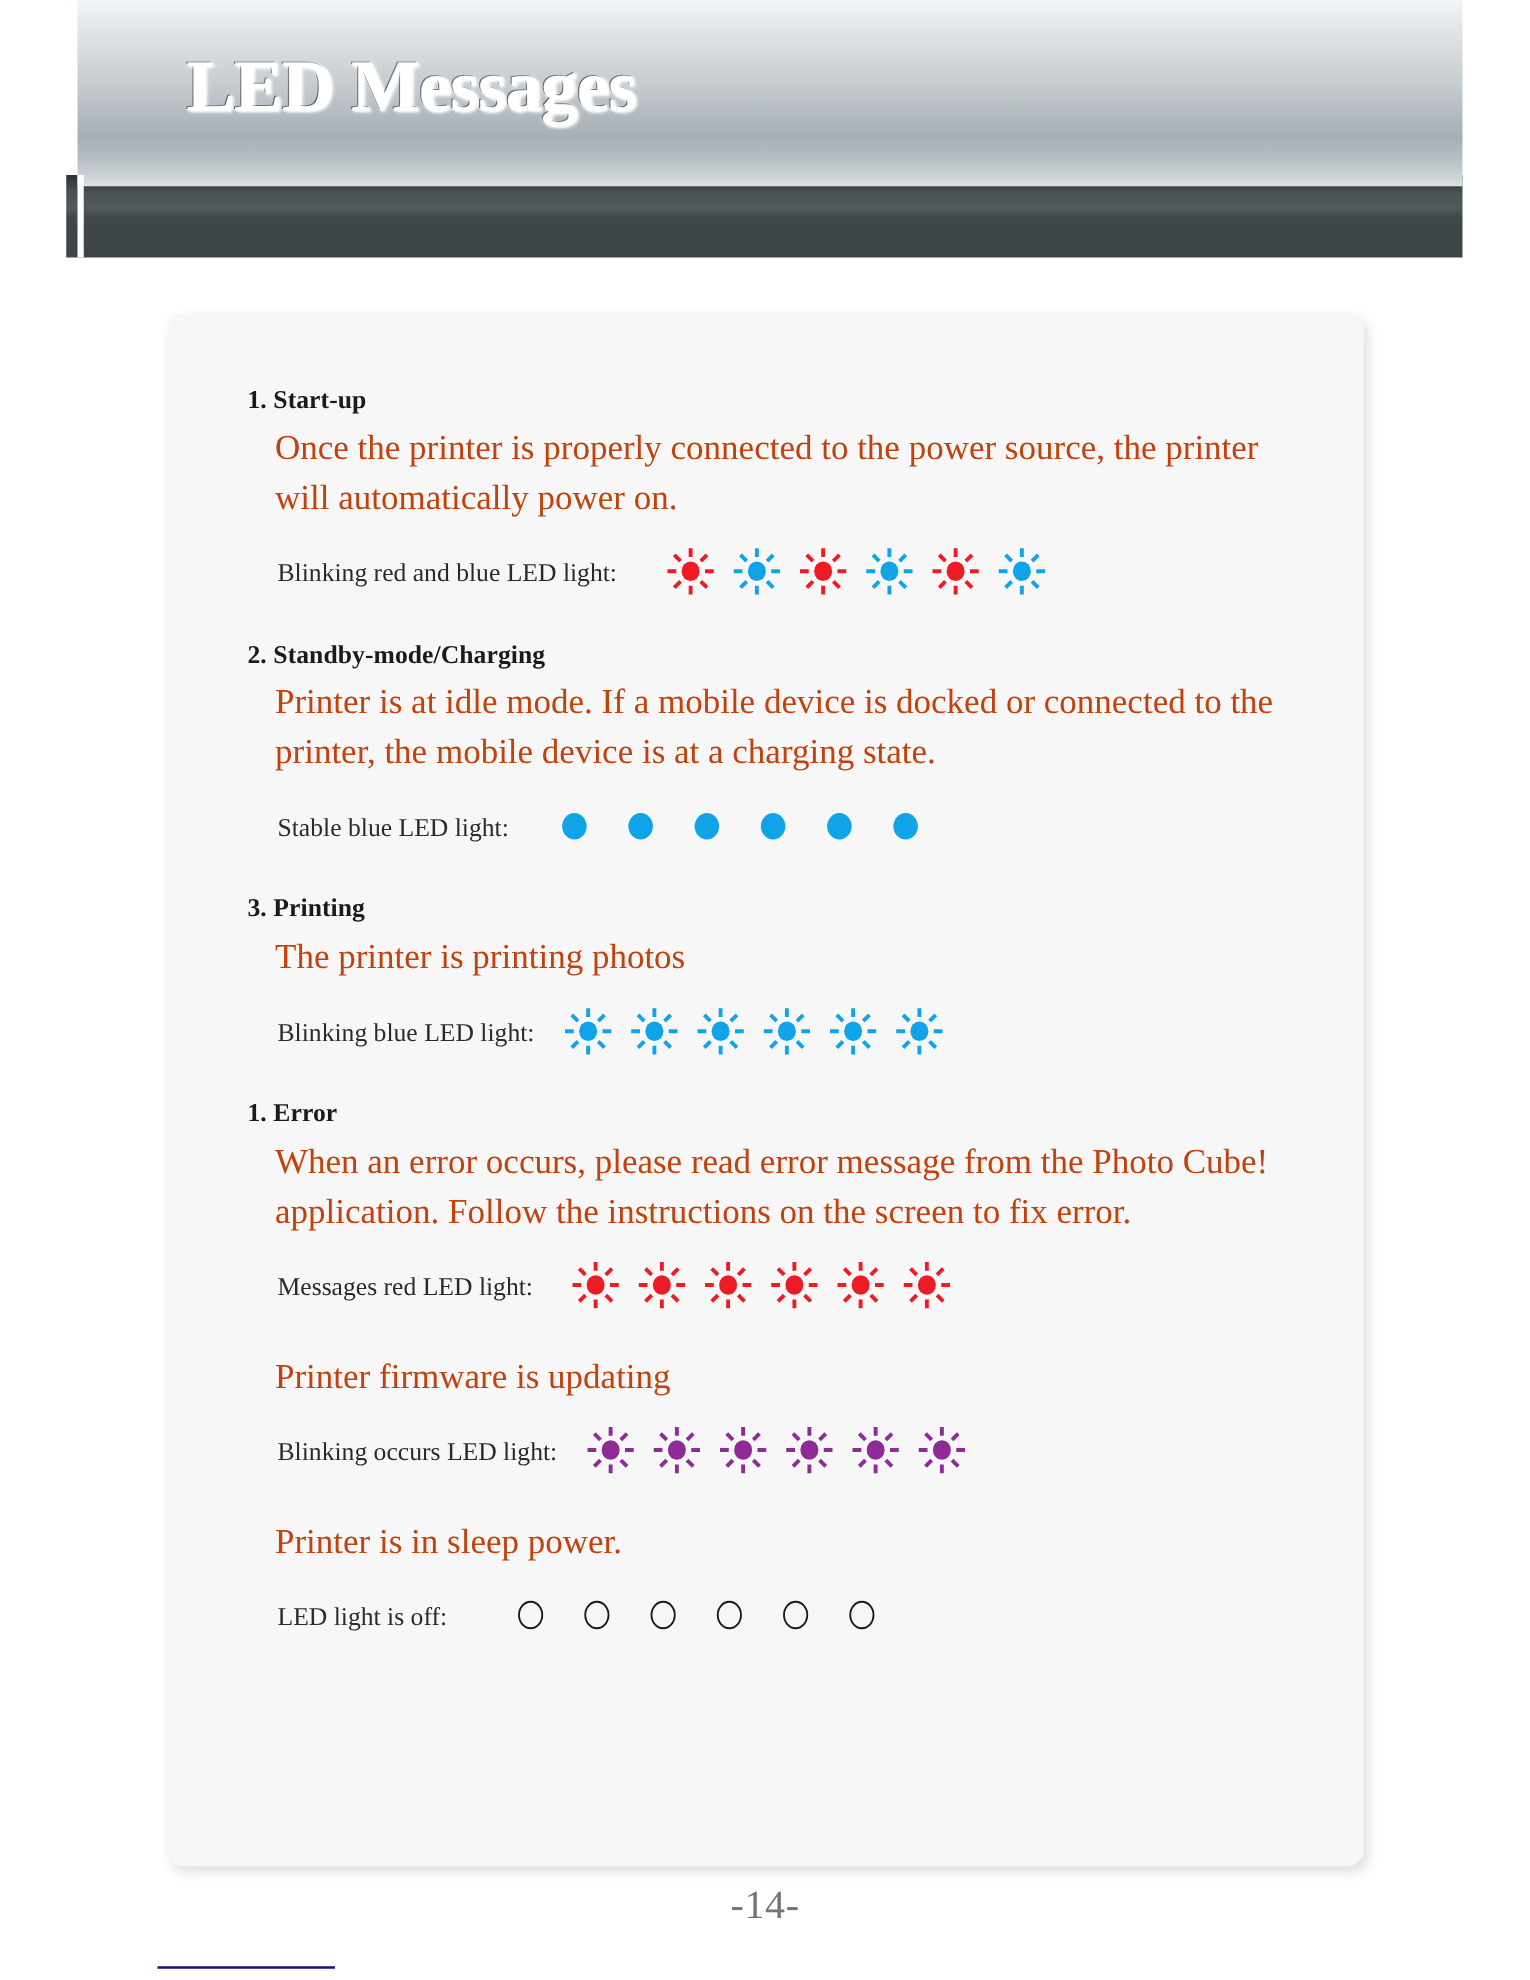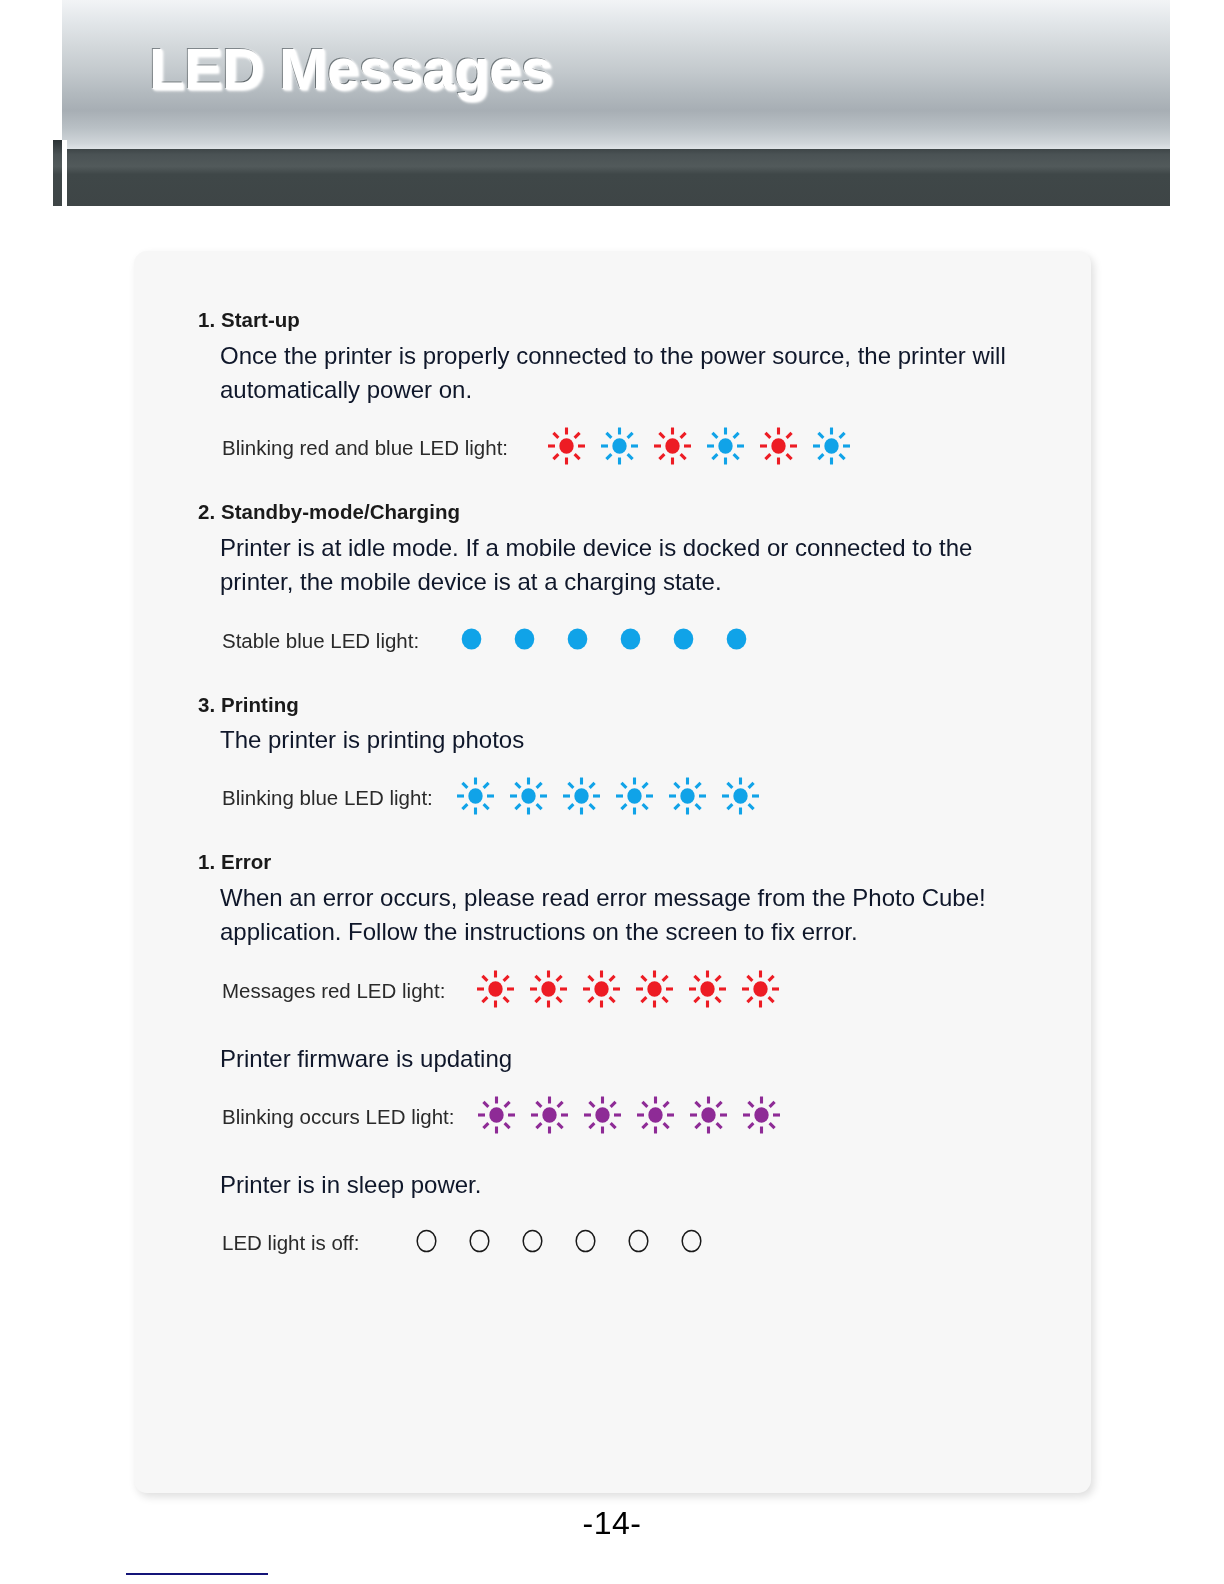--- a/index.html
+++ b/index.html
@@ -9,20 +9,21 @@
     width: 1224px; height: 1584px;
     background: #ffffff;
     font-family: "Liberation Sans", sans-serif;
     overflow: hidden;
   }
   .page {
     position: relative;
     width: 1224px;
     height: 1584px;
     background: #ffffff;
+    font-family: Liberation Serif, serif;
   }
 
   
   .banner {
     position: absolute;
     left: 53px;
     top: 0px;
     width: 1117px;
     height: 206px;
   }
@@ -104,22 +105,22 @@
 
   .sec-heading {
     font-size: 20.5px;
     font-weight: bold;
     color: #1a1a1a;
     letter-spacing: 0.05px;
     margin: 0 0 5px 0;
     line-height: 1.3;
   }
   .sec-body {
-    font-size: 24px;
-    color: #0f172a;
+    font-size: 28px;
+    color: #c2410c;
     margin: 0 0 4px 22px;
     line-height: 1.43;
     max-width: 800px;
   }
 
   .led-row {
     display: flex;
     align-items: center;
     margin: 20px 0 0 24px;
     height: 42px;
@@ -146,21 +147,21 @@
   .off-s6 .led-strip { margin-left: 40px; }
 
   
   .page-number {
     position: absolute;
     left: 0;
     top: 1505px;
     width: 1224px;
     text-align: center;
     font-size: 32px;
-    color: #000000;
+    color: #737373;
     letter-spacing: 0.5px;
   }
   .bottom-rule {
     position: absolute;
     left: 126px;
     top: 1573px;
     width: 142px;
     height: 2px;
     background: #141478;
   }

